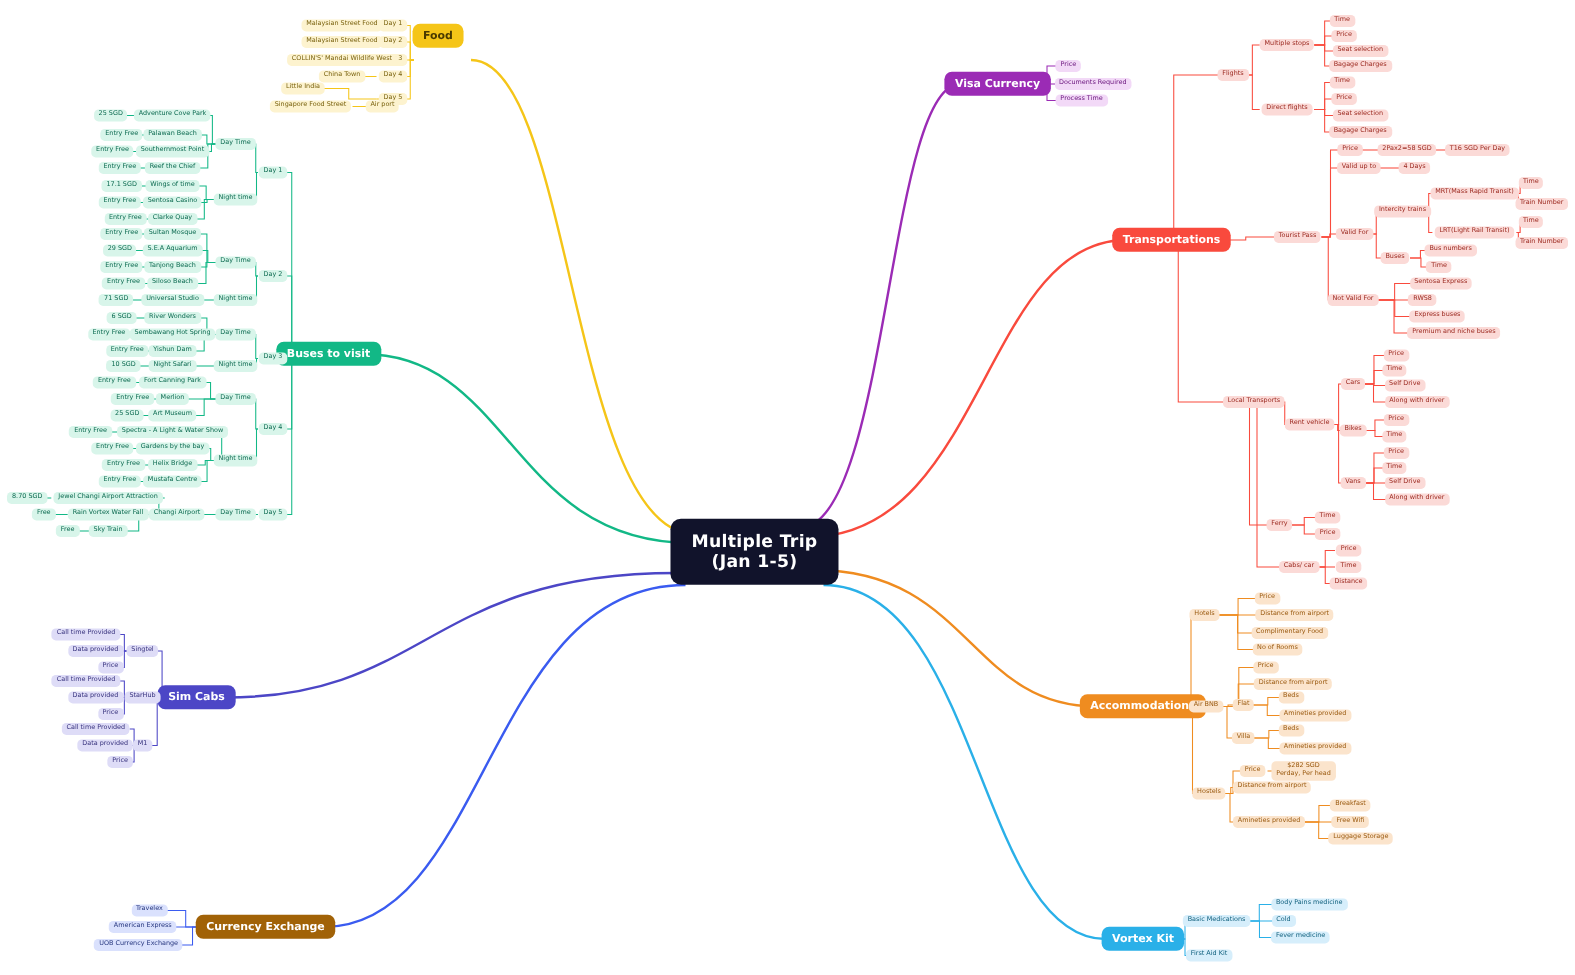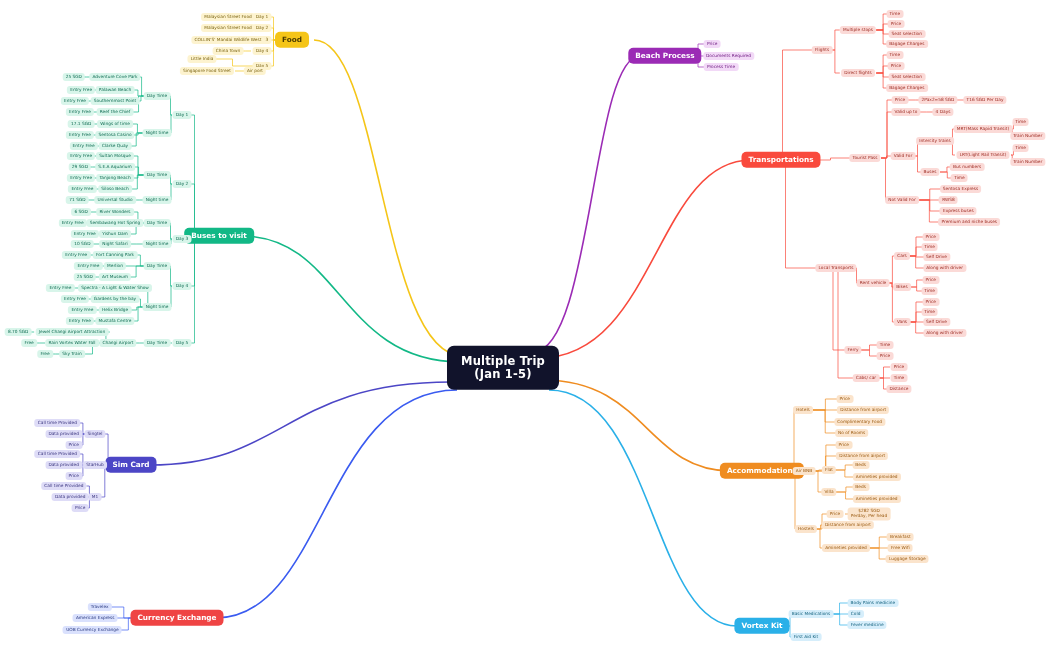--- a/index.html
+++ b/index.html
@@ -9,21 +9,21 @@
   svg#edges{position:absolute;left:0;top:0;width:1050px;height:650px;}
   .node{position:absolute;box-sizing:border-box;white-space:nowrap;
         transform:translate(-50%,-50%);text-align:center;line-height:1.15;}
   .root{background:#11132b;color:#ffffff;border-radius:7px;
         font-size:11.5px;font-weight:700;padding:9px 14px;letter-spacing:.2px;}
   .main{border-radius:5px;font-size:7.3px;font-weight:700;padding:4px 7px;color:#fff;}
   .sub{border-radius:3px;font-size:4.3px;padding:1.6px 3.2px;font-weight:400;}
   .m-food{background:#f5c518;color:#4a3a00;}
   .m-places{background:#12b886;color:#ffffff;}
   .m-sim{background:#4c46c6;color:#ffffff;}
-  .m-cur{background:#ef4444;color:#ffffff;}
+  .m-cur{background:#a16207;color:#ffffff;}
   .m-visa{background:#9b2bb5;color:#ffffff;}
   .m-trans{background:#f94a3d;color:#ffffff;}
   .m-acc{background:#ef8c20;color:#ffffff;}
   .m-med{background:#2ab0e8;color:#ffffff;}
   .s-food{background:#fdf3cf;color:#7a6310;}
   .s-places{background:#d8f5ea;color:#0d6b51;}
   .s-sim{background:#dedcf7;color:#38337e;}
   .s-cur{background:#dae1fd;color:#27377f;}
   .s-visa{background:#f2d9f7;color:#6e1a80;}
   .s-trans{background:#fbdad7;color:#9c2a21;}
@@ -217,21 +217,21 @@
       <path d="M 869 548 H 879.2750000000001 V 548 H 889.5500000000001" stroke="#ef8c20" fill="none" stroke-width="0.7"></path>
       <path d="M 869 548 H 879.125 V 559 H 889.25" stroke="#ef8c20" fill="none" stroke-width="0.7"></path>
       <path d="M 549 390 C 652.4 390, 652.4 626, 737 626" stroke="#2ab0e8" fill="none" stroke-width="1.6"></path>
       <path d="M 787 626 H 790 V 614 H 793" stroke="#2ab0e8" fill="none" stroke-width="0.7"></path>
       <path d="M 829 614 H 839.5250000000001 V 603 H 850.0500000000001" stroke="#2ab0e8" fill="none" stroke-width="0.7"></path>
       <path d="M 829 614 H 839.9000000000001 V 614 H 850.8000000000001" stroke="#2ab0e8" fill="none" stroke-width="0.7"></path>
       <path d="M 829 614 H 839.6500000000001 V 625 H 850.3000000000001" stroke="#2ab0e8" fill="none" stroke-width="0.7"></path>
       <path d="M 787 626 H 790 V 637 H 793" stroke="#2ab0e8" fill="none" stroke-width="0.7"></path>
     </svg>
   <div id="nodes">
-      <div class="node main m-food" style="left: 292px; top: 40px;">Food</div>
+      <div class="node main m-food" style="left: 292px; top: 24px;">Food</div>
       <div class="node sub s-food" style="left: 262px; top: 17px;">Day 1</div>
       <div class="node sub s-food" style="left: 228px; top: 17px;">Malaysian Street Food</div>
       <div class="node sub s-food" style="left: 262px; top: 28px;">Day 2</div>
       <div class="node sub s-food" style="left: 228px; top: 28px;">Malaysian Street Food</div>
       <div class="node sub s-food" style="left: 262px; top: 40px;">Day 3</div>
       <div class="node sub s-food" style="left: 228px; top: 40px;">COLLIN'S' Mandai Wildlife West</div>
       <div class="node sub s-food" style="left: 262px; top: 51px;">Day 4</div>
       <div class="node sub s-food" style="left: 228px; top: 51px;">China Town</div>
       <div class="node sub s-food" style="left: 262px; top: 66px;">Day 5</div>
       <div class="node sub s-food" style="left: 202px; top: 59px;">Little India</div>
@@ -298,38 +298,38 @@
       <div class="node sub s-places" style="left: 79.92px; top: 321px;">Entry Free</div>
       <div class="node sub s-places" style="left: 182px; top: 343px;">Day 5</div>
       <div class="node sub s-places" style="left: 157px; top: 343px;">Day Time</div>
       <div class="node sub s-places" style="left: 118px; top: 343px;">Changi Airport</div>
       <div class="node sub s-places" style="left: 72px; top: 332px;">Jewel Changi Airport Attraction</div>
       <div class="node sub s-places" style="left: 18.18px; top: 332px;">8.70 SGD</div>
       <div class="node sub s-places" style="left: 72px; top: 343px;">Rain Vortex Water Fall</div>
       <div class="node sub s-places" style="left: 29.16px; top: 343px;">Free</div>
       <div class="node sub s-places" style="left: 72px; top: 354px;">Sky Train</div>
       <div class="node sub s-places" style="left: 45.02px; top: 354px;">Free</div>
-      <div class="node main m-sim" style="left: 131px; top: 465px;">Sim Card</div>
+      <div class="node main m-sim" style="left: 131px; top: 465px;">Sim Cabs</div>
       <div class="node sub s-sim" style="left: 95px; top: 434px;">Singtel</div>
       <div class="node sub s-sim" style="left: 57.4px; top: 423px;">Call time Provided</div>
       <div class="node sub s-sim" style="left: 63.65px; top: 434px;">Data provided</div>
       <div class="node sub s-sim" style="left: 73.65px; top: 445px;">Price</div>
       <div class="node sub s-sim" style="left: 95px; top: 465px;">StarHub</div>
       <div class="node sub s-sim" style="left: 57.4px; top: 454px;">Call time Provided</div>
       <div class="node sub s-sim" style="left: 63.65px; top: 465px;">Data provided</div>
       <div class="node sub s-sim" style="left: 73.65px; top: 476px;">Price</div>
       <div class="node sub s-sim" style="left: 95px; top: 497px;">M1</div>
       <div class="node sub s-sim" style="left: 63.9px; top: 486px;">Call time Provided</div>
       <div class="node sub s-sim" style="left: 70.15px; top: 497px;">Data provided</div>
       <div class="node sub s-sim" style="left: 80.15px; top: 508px;">Price</div>
       <div class="node main m-cur" style="left: 177px; top: 618px;">Currency Exchange</div>
       <div class="node sub s-cur" style="left: 99.6px; top: 607px;">Travelex</div>
       <div class="node sub s-cur" style="left: 95.2px; top: 618px;">American Express</div>
       <div class="node sub s-cur" style="left: 92.45px; top: 630px;">UOB Currency Exchange</div>
-      <div class="node main m-visa" style="left: 665px; top: 56px;">Beach Process</div>
+      <div class="node main m-visa" style="left: 665px; top: 56px;">Visa Currency</div>
       <div class="node sub s-visa" style="left: 712.25px; top: 44px;">Price</div>
       <div class="node sub s-visa" style="left: 728.5px; top: 56px;">Documents Required</div>
       <div class="node sub s-visa" style="left: 721px; top: 67px;">Process Time</div>
       <div class="node main m-trans" style="left: 781px; top: 160px;">Transportations</div>
       <div class="node sub s-trans" style="left: 822px; top: 50px;">Flights</div>
       <div class="node sub s-trans" style="left: 858px; top: 30px;">Multiple stops</div>
       <div class="node sub s-trans" style="left: 894.8px; top: 14px;">Time</div>
       <div class="node sub s-trans" style="left: 896px; top: 24px;">Price</div>
       <div class="node sub s-trans" style="left: 906.8px; top: 34px;">Seat selection</div>
       <div class="node sub s-trans" style="left: 906.8px; top: 44px;">Bagage Charges</div>

